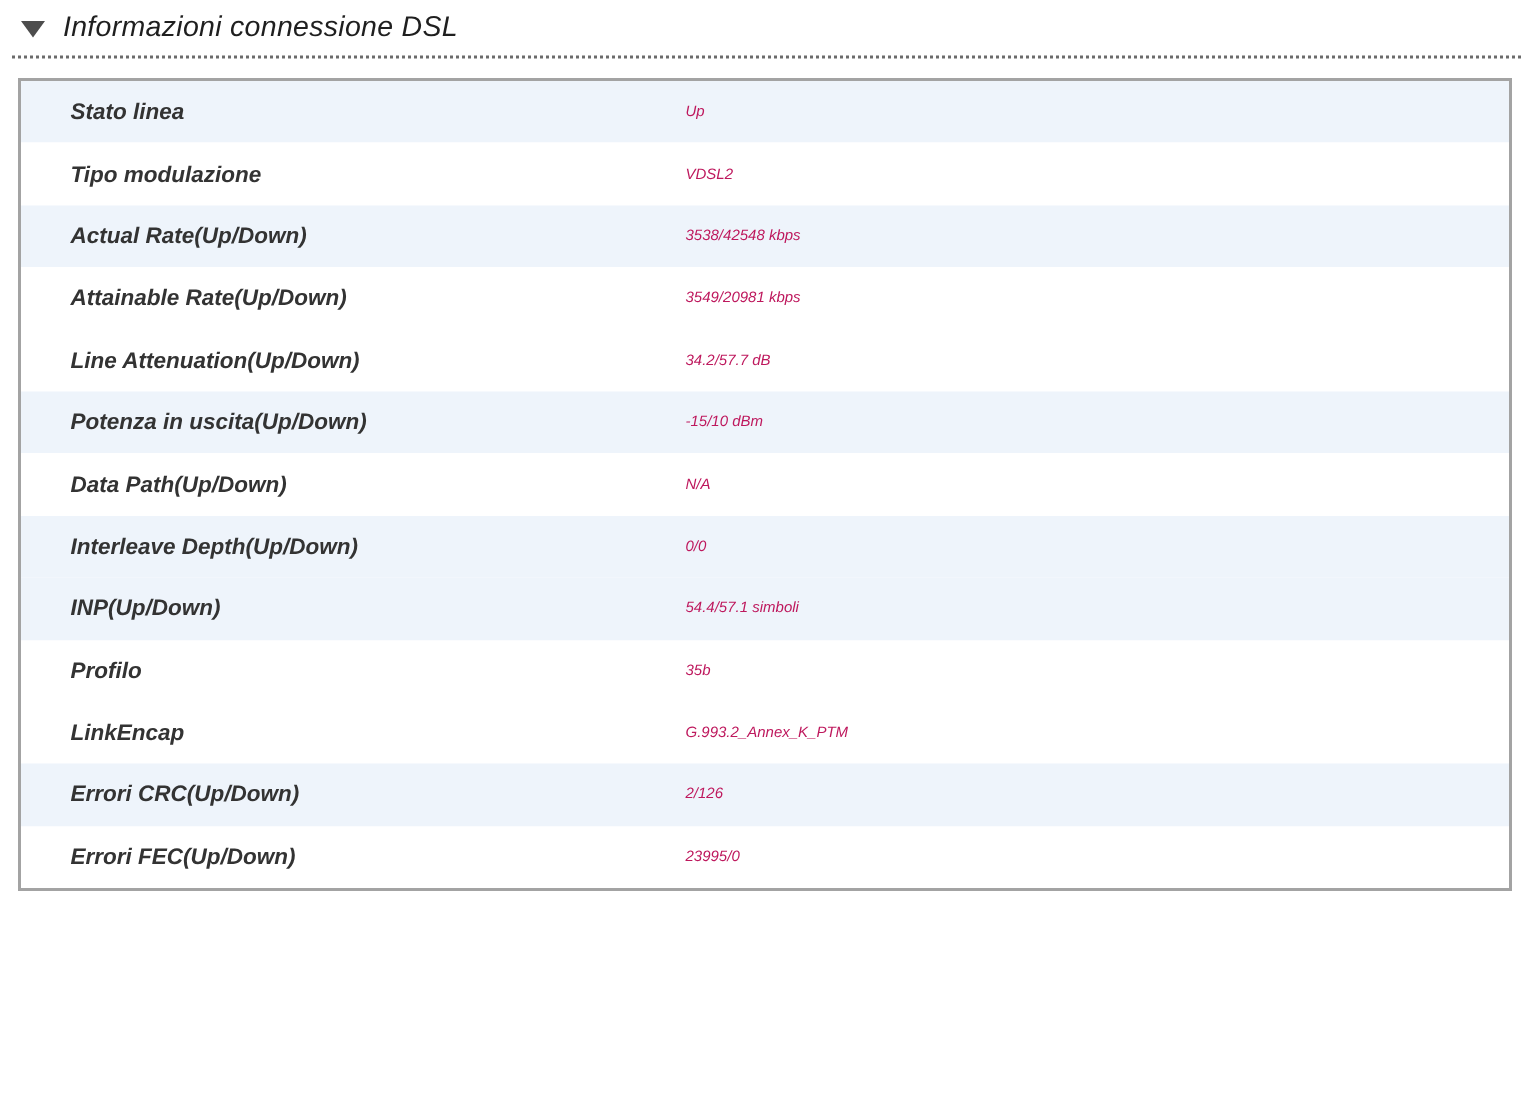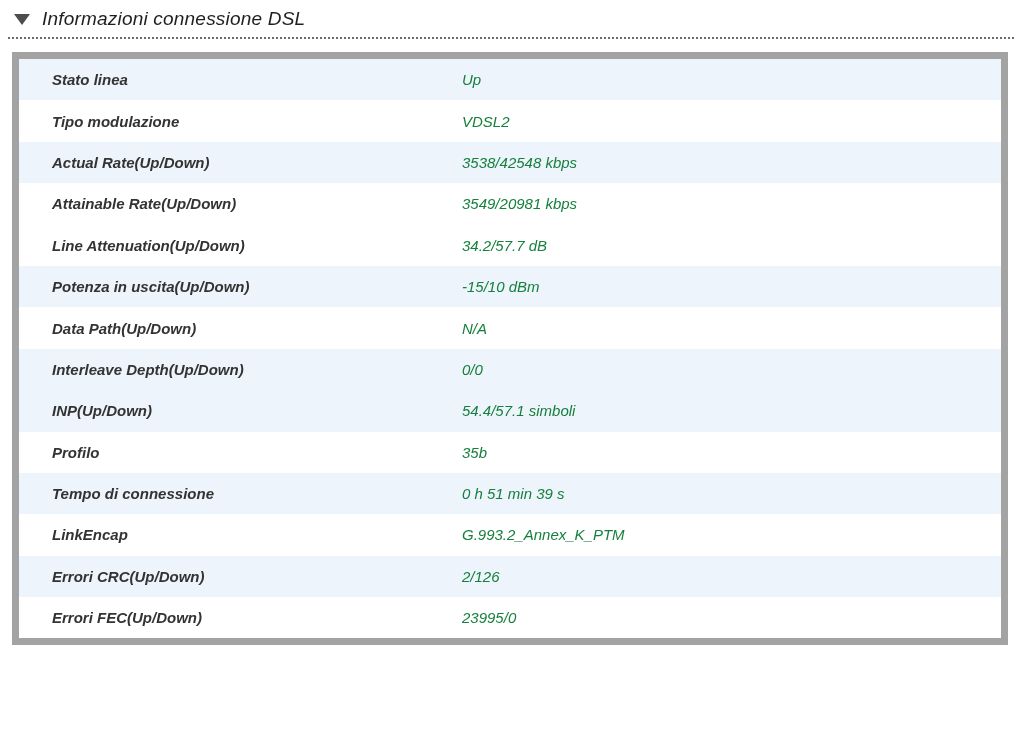--- a/index.html
+++ b/index.html
@@ -33,42 +33,42 @@
     color: #1f1f1f;
     letter-spacing: 0.2px;
   }
   .dotted-sep {
     margin: 6px 10px 0 8px;
     height: 0;
     border-bottom: 2px dotted #6b6b6b;
   }
   .dsl-table {
     margin: 13px 16px 0 12px;
-    border: 7px solid #a3a3a3;
+    border: 2px solid #a3a3a3;
     background: #ffffff;
   }
   .dsl-row {
     position: relative;
     height: 41.4px;
     display: flex;
     align-items: center;
     background: #ffffff;
   }
   .dsl-row.alt { background: #eef4fb; }
   .row-label {
     margin-left: 33px;
     font-size: 15px;
     font-weight: bold;
     color: #333333;
   }
   .row-value {
     position: absolute;
     left: 443px;
-    font-size: 15px;
-    color: #15803d;
+    font-size: 10px;
+    color: #be185d;
   }
 </style>
 </head>
 <body>
 
 <div class="section-header">
   <span class="tri-icon"></span>
   <span class="section-title">Informazioni connessione DSL</span>
 </div>
 
@@ -120,24 +120,20 @@
   <div class="dsl-row alt">
     <span class="row-label">INP(Up/Down)</span>
     <span class="row-value">54.4/57.1 simboli</span>
   </div>
 
   <div class="dsl-row">
     <span class="row-label">Profilo</span>
     <span class="row-value">35b</span>
   </div>
 
-  <div class="dsl-row alt">
-    <span class="row-label">Tempo di connessione</span>
-    <span class="row-value">0 h 51 min 39 s</span>
-  </div>
 
   <div class="dsl-row">
     <span class="row-label">LinkEncap</span>
     <span class="row-value">G.993.2_Annex_K_PTM</span>
   </div>
 
   <div class="dsl-row alt">
     <span class="row-label">Errori CRC(Up/Down)</span>
     <span class="row-value">2/126</span>
   </div>

